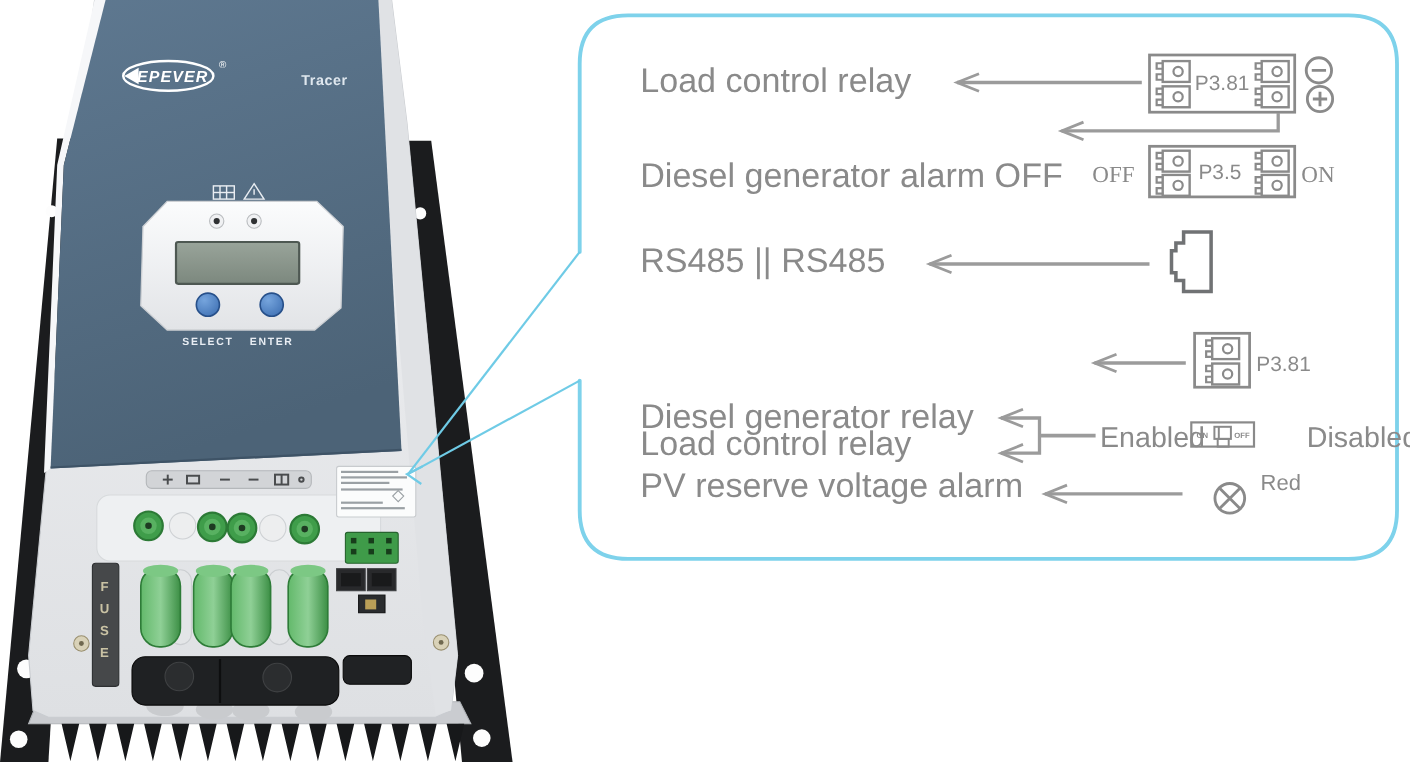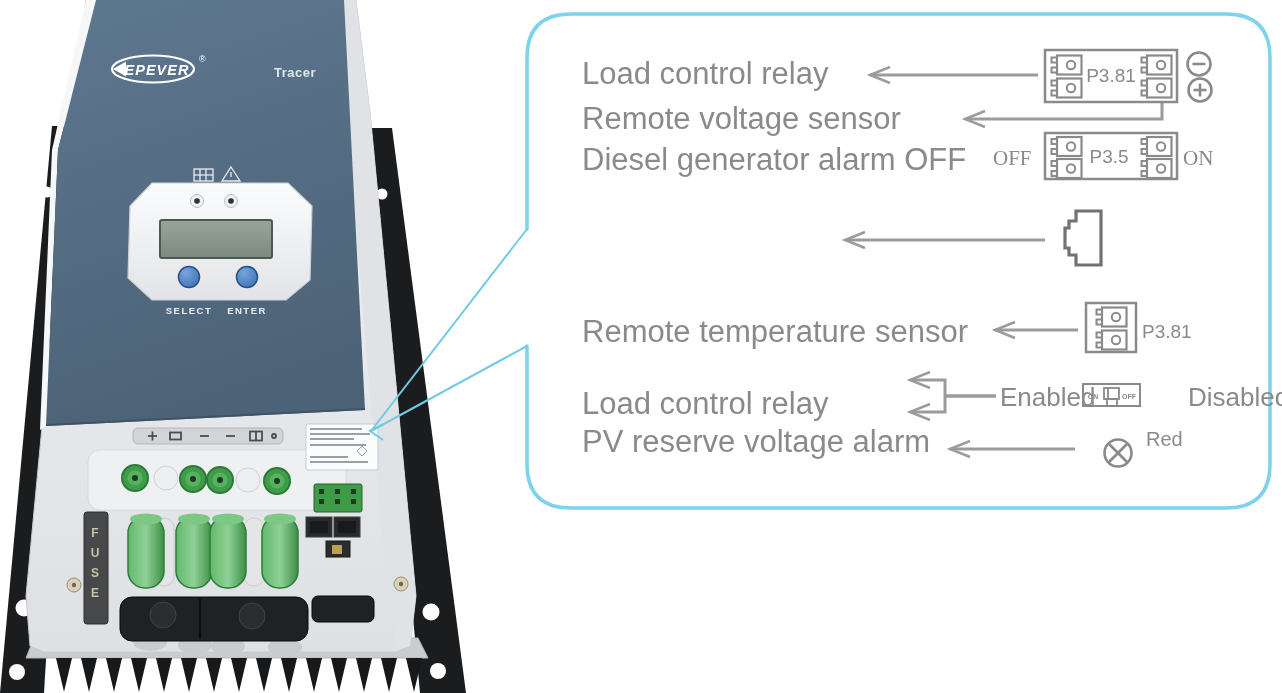--- a/index.html
+++ b/index.html
@@ -334,23 +334,23 @@
 
     <g stroke="#8a8a8a" fill="none" stroke-width="2.6">
       <circle cx="1118" cy="453" r="13.5"></circle>
       <line x1="1109" y1="444" x2="1127" y2="462"></line>
       <line x1="1127" y1="444" x2="1109" y2="462"></line>
     </g>
   </svg>
 
   <div class="labels">
     <div class="lbl" style="left:582px;top:57px">Load control relay</div>
-    <div class="lbl" style="left:582px;top:102px">Remote voltage sensor</div>
     <div class="lbl" style="left:582px;top:143px">Diesel generator alarm OFF</div>
-    <div class="lbl" style="left:582px;top:315px">Remote temperature sensor</div>
+    <div class="lbl" style="left:582px;top:220px">RS485 || RS485</div>
+    <div class="lbl" style="left:582px;top:362px">Diesel generator relay</div>
     <div class="lbl" style="left:582px;top:387px">Load control relay</div>
     <div class="lbl" style="left:582px;top:425px">PV reserve voltage alarm</div>
 
     <div class="lbl-serif" style="left:993px;top:146px">OFF</div>
     <div class="lbl-serif" style="left:1183px;top:146px">ON</div>
     <div class="lbl-mid" style="left:1000px;top:382px">Enabled</div>
     <div class="lbl-mid" style="left:1188px;top:382px">Disabled</div>
     <div class="lbl-sm" style="left:1142px;top:321px">P3.81</div>
     <div class="lbl-sm" style="left:1146px;top:428px;font-size:20px">Red</div>
   </div>

